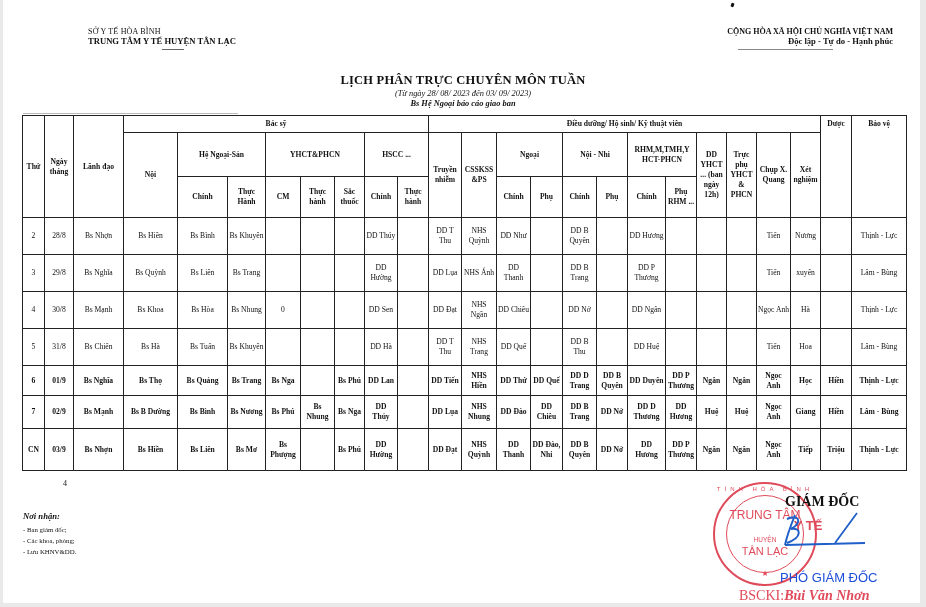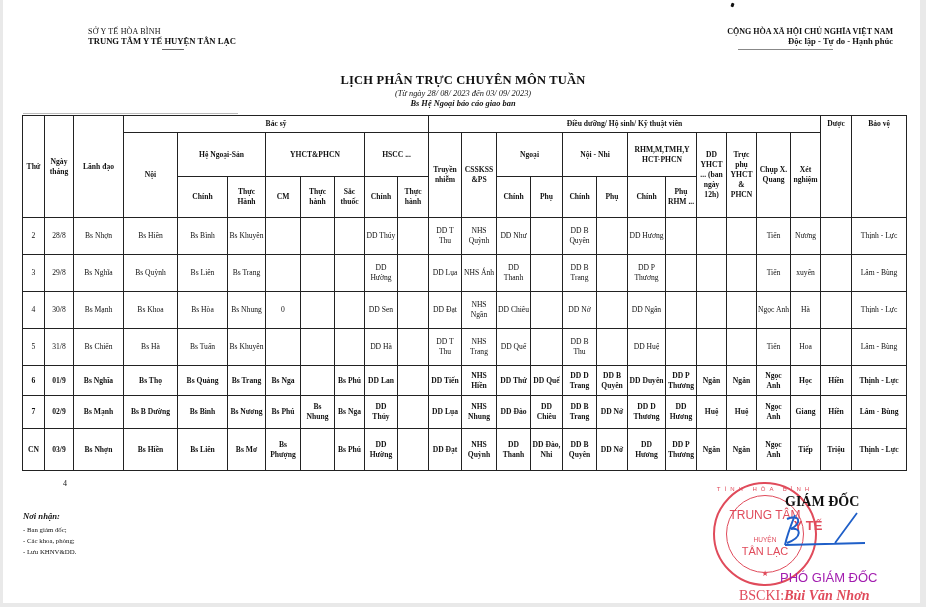--- a/index.html
+++ b/index.html
@@ -39,21 +39,21 @@
   .stamp .inner { position:absolute; left:11px; top:11px; width:78px; height:78px; border:1.5px solid #e04b5b; border-radius:50%; box-sizing:border-box; }
   .stamp .s { position:absolute; width:100%; text-align:center; color:#e04b5b; font-family:"Liberation Sans", sans-serif; }
   .stamp .a { top:24px; font-size:12px; }
   .stamp .b { top:34px; font-size:13px; font-weight:bold;padding-left:43px; }
   .stamp .c { top:52px; font-size:6.5px; }
   .stamp .d { top:61px; font-size:11px; font-weight:normal; }
   .stamp .star { bottom:6px; font-size:8px; }
   .stamp .ring { top:2px; font-size:6px; letter-spacing:4px; }
   .gd { position:absolute; left:785px; top:494px; font-size:14px; font-weight:bold; }
   .sig { position:absolute; left:765px; top:505px; }
-  .pgd { position:absolute; left:780px; top:570px; font-size:13px; color:#a21caf; font-family:"Liberation Sans", sans-serif; }
+  .pgd { position:absolute; left:780px; top:570px; font-size:13px; color:#1d4ed8; font-family:"Liberation Sans", sans-serif; }
   .signer { position:absolute; left:739px; top:588px; font-size:14px; color:#e04b5b; }
   .signer .n { font-style:italic; font-weight:bold; font-family:"Liberation Serif", serif; }
 </style>
 </head>
 <body>
 
 <div class="page">
   <div class="dot"></div>
 
   <div class="hdr-left">

